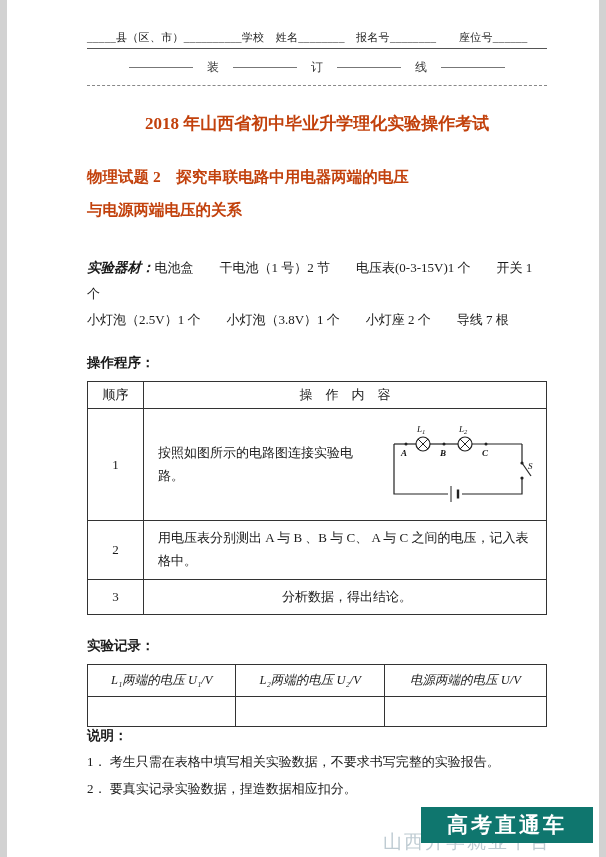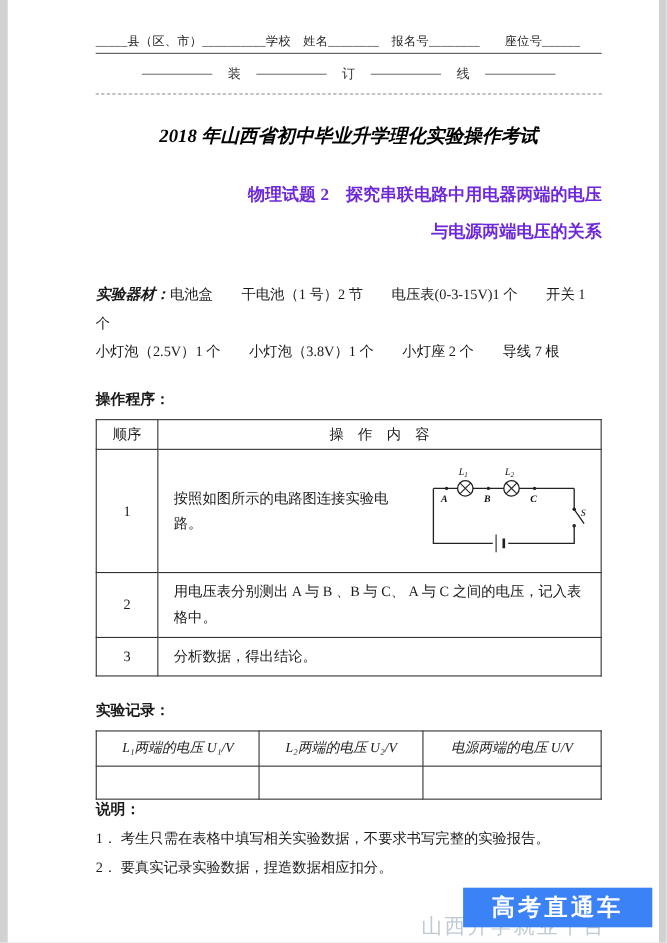--- a/index.html
+++ b/index.html
@@ -34,41 +34,40 @@
     color: #333;
   }
   .binding-row .seg { flex: 1; border-bottom: 1px solid #777; margin: 0 14px; height: 1px; }
   .dashed-rule { border-bottom: 1px dashed #888; margin-top: 9px; }
   
   .main-title {
     margin-top: 26px;
     text-align: center;
     font-size: 17px;
     font-weight: bold;
-    color: #000000;
-    font-style: italic;
-  }
-  .sub-title { text-align: right; font-size: 15.5px; font-weight: bold; color: #6d28d9; }
+    color: #c2410c;
+  }
+  .sub-title { text-align: left; font-size: 15.5px; font-weight: bold; color: #c2410c; }
   .sub-title.first { margin-top: 32px; }
   .sub-title.second { margin-top: 12px; }
   
   .materials { margin-top: 34px; font-size: 13px; line-height: 1.95; }
   .bold-label { font-weight: bold; font-size: 13.5px; font-style: italic; }
   
   .section-label { margin-top: 22px; font-weight: bold; font-size: 13.5px; }
   
   table { width: 100%; border-collapse: collapse; margin-top: 9px; }
   th, td { border: 1px solid #333; font-size: 13px; font-weight: normal; }
   .proc-table th { height: 27px; text-align: center; }
   .proc-table .col-seq { width: 56px; }
   .proc-table td.seq { text-align: center; }
   .proc-table td.content { padding: 6px 10px 6px 14px; line-height: 1.75; }
   .row-connect td { height: 112px; }
   .row-measure td { height: 58px; }
-  .row-analyze td { height: 34px; }
+  .row-analyze td { height: 34px; text-align: center; }
   .connect-cell { display: flex; align-items: center; gap: 6px; }
   .connect-text { flex: 1; }
   .circuit { flex: 0 0 152px; }
   
   .rec-table th { height: 32px; font-size: 12.5px; text-align: center; font-style: italic; }
   .rec-table td { height: 30px; }
   
   .conclusion { margin-top: 26px; font-size: 13.5px; }
   .notes-items { margin-top: 4px; font-size: 13px; line-height: 2.05; }
   
@@ -80,21 +79,21 @@
     color: rgba(110, 140, 155, 0.45);
     letter-spacing: 2px;
     z-index: 1;
   }
   .brand-box {
     position: absolute;
     right: 6px;
     bottom: 14px;
     width: 172px;
     height: 36px;
-    background: #3b82f6;
+    background: #0f766e;
     color: #ffffff;
     font-size: 21px;
     font-weight: bold;
     letter-spacing: 3px;
     display: flex;
     align-items: center;
     justify-content: center;
     z-index: 2;
   }
   svg text { font-family: "Liberation Serif", serif; font-style: italic; font-size: 9px; fill: #111; }

